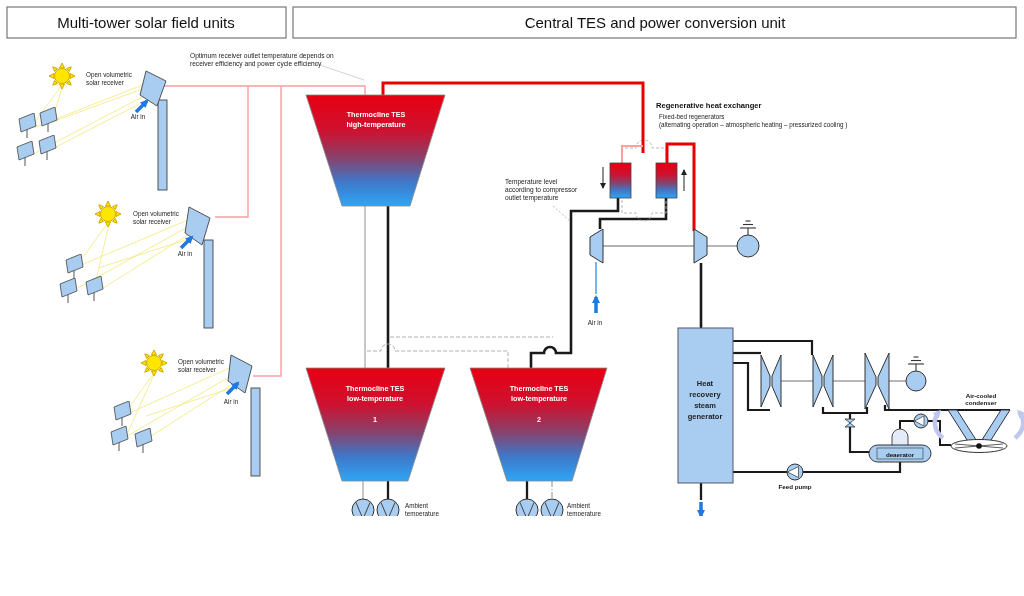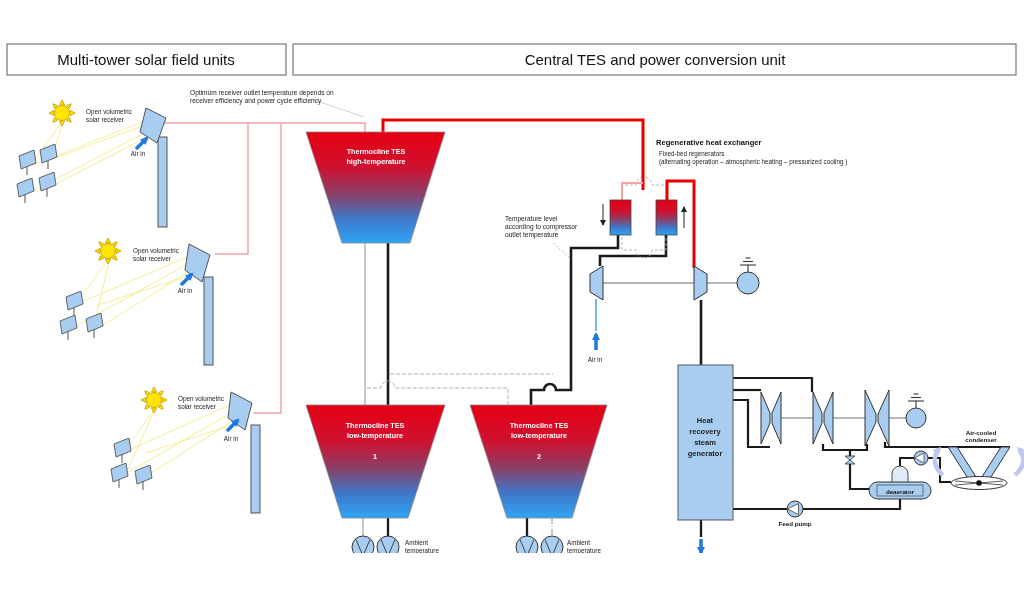--- a/index.html
+++ b/index.html
@@ -1,16 +1,16 @@
 <!DOCTYPE html>
 <html><head>
 <meta charset="utf-8">
 <style>
   html,body{margin:0;padding:0;background:#ffffff;}
-  .stage{width:1024px;height:516px;position:relative;font-family:"Liberation Sans",sans-serif;margin-top:37px;}
+  .stage{width:1024px;height:516px;position:relative;font-family:"Liberation Sans",sans-serif;}
   svg{display:block;}
   text{font-family:"Liberation Sans",sans-serif;fill:#111;}
   .hdr{font-size:15px;fill:#111;}
   .note{font-size:6.6px;fill:#222;}
   .tiny{font-size:6.3px;fill:#222;}
   .tanklbl{font-size:7.2px;font-weight:bold;fill:#ffffff;}
   .boldlbl{font-size:6.2px;font-weight:bold;fill:#111;}
   .hrsgtxt{font-size:7.5px;font-weight:bold;fill:#222;}
   .regentitle{font-size:7.6px;font-weight:bold;fill:#111;}
   .wm1{font-size:27px;font-weight:900;font-style:italic;fill:#f2988e;letter-spacing:-1px;}

